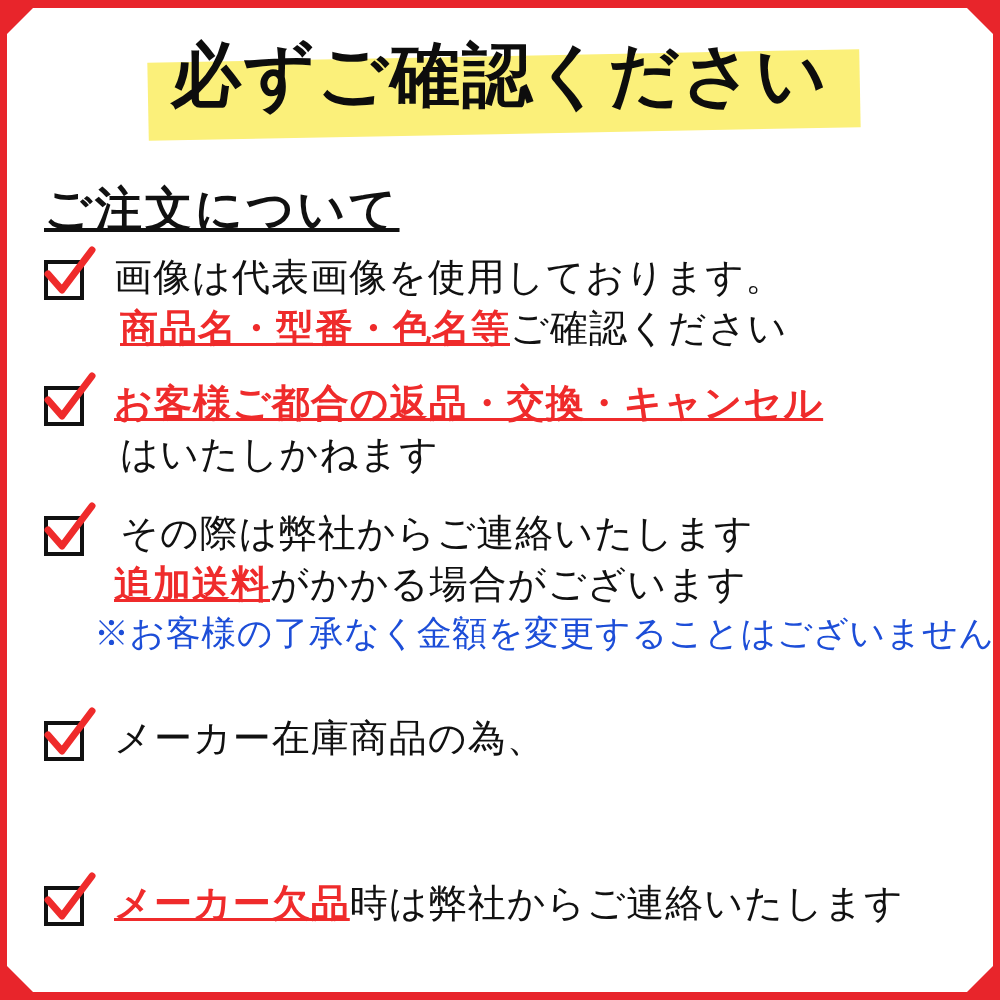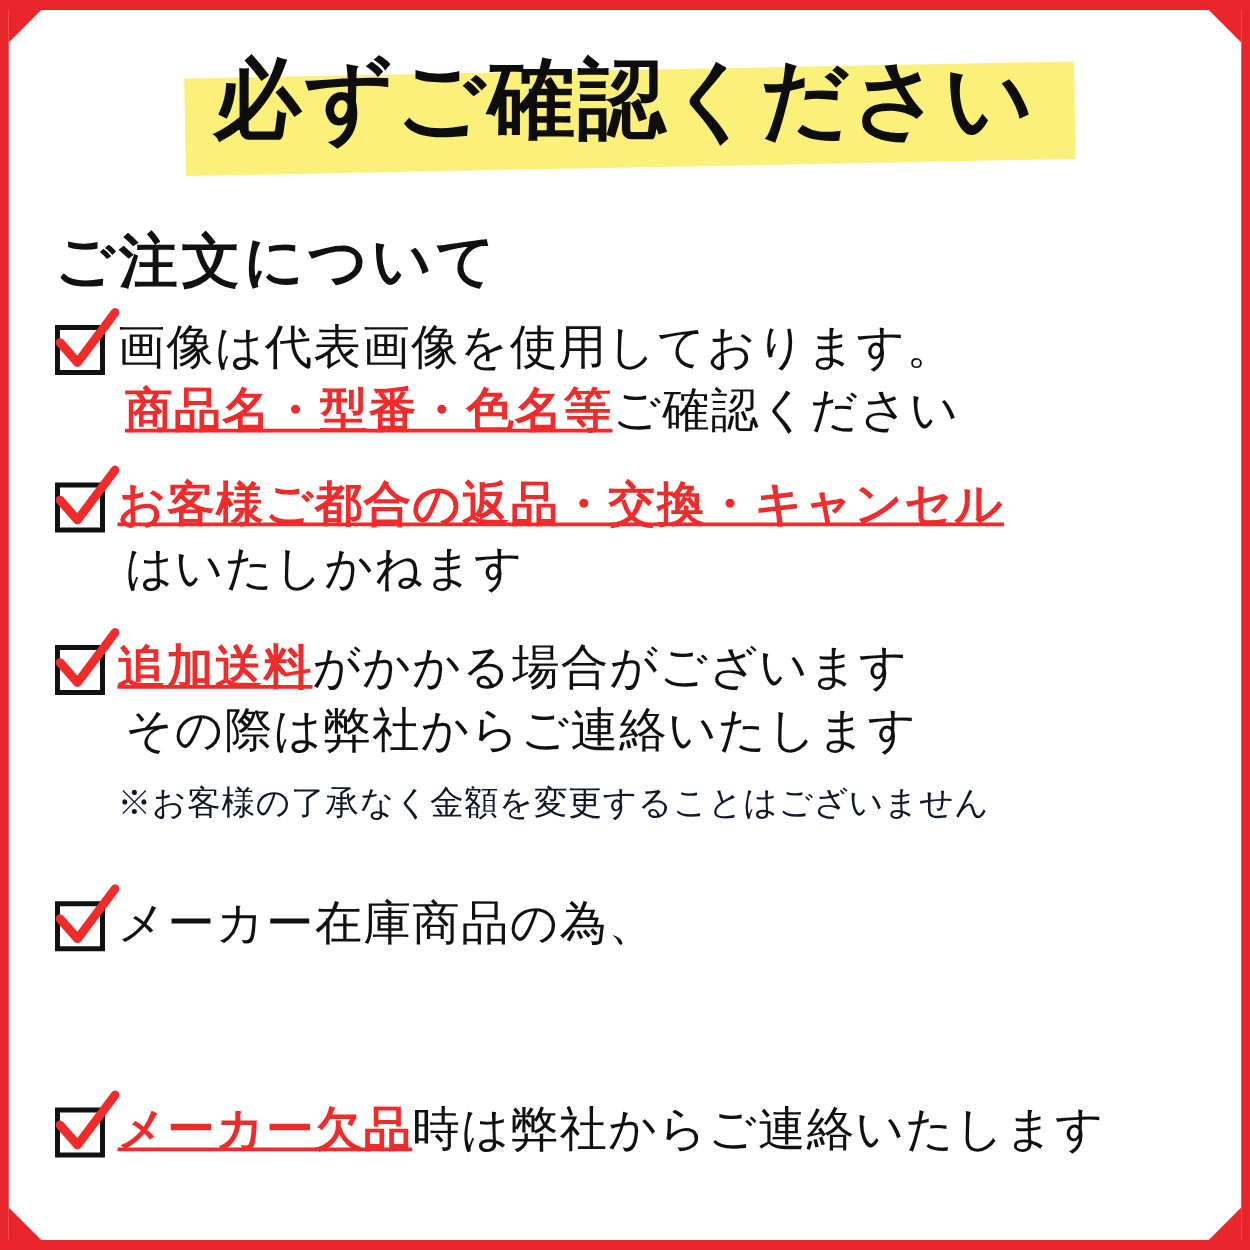--- a/index.html
+++ b/index.html
@@ -56,41 +56,41 @@
     left: 148px;
     top: 22px;
     width: 712px;
     height: 78px;
     background: #fbf07a;
     transform: rotate(-1.1deg);
   }
   .title-text {
     position: relative;
     display: inline-block;
-    font-family: Liberation Serif, serif;
+    font-family: Liberation Mono, monospace;
     font-weight: bold;
     font-size: 70px;
     letter-spacing: 2px;
     color: #0d0d0d;
     line-height: 1.1;
     padding: 8px 0 10px 0;
     white-space: nowrap;
   }
 
   
   .section-head {
     position: absolute;
     font-family: "DejaVu Serif", "Liberation Serif", serif;
     font-weight: bold;
     font-size: 47px;
     letter-spacing: 3px;
     color: #111111;
     white-space: nowrap;
   }
-  #sec1 { left: 44px; top: 178px; }
+  #sec1 { left: 44px; top: 178px; text-decoration: underline; }
   #sec2 { left: 44px; top: 678px; }
 
   
   .item {
     position: absolute;
     display: flex;
     align-items: flex-start;
   }
   .check {
     position: relative;
@@ -111,29 +111,29 @@
     overflow: visible;
   }
   .lines {
     font-family: "DejaVu Serif", "Liberation Serif", serif;
     font-size: 38px;
     line-height: 1.34;
     letter-spacing: 1px;
     color: #111111;
     white-space: nowrap;
   }
-  .lines .l { display: block; }
+  .lines .l { display: block; margin-left: 20px; }
   .red { color: #ef2b2b; font-weight: bold; text-decoration: underline; }
   .blk { color: #111111; }
   .note {
     display: block;
-    font-size: 27px;
+    font-size: 35px;
     letter-spacing: 0.5px;
-    color: #0f172a;
-    margin-top: 15px;
+    color: #1d4ed8;
+    margin-top: 0;
   }
   .indent { padding-left: 6px; }
 
   #item1 { left: 44px; top: 252px; }
   #item2 { left: 44px; top: 378px; }
   #item3 { left: 44px; top: 508px; }
   #item4 { left: 44px; top: 713px; }
   #item5 { left: 44px; top: 878px; }
 </style>
 </head>
@@ -179,22 +179,22 @@
     </span>
   </div>
 
   <div class="item" id="item3">
     <span class="check">
       <svg viewBox="0 0 60 60" aria-hidden="true">
         <path d="M10 30 L24 46 L54 6" fill="none" stroke="#ef2b2b" stroke-width="7" stroke-linecap="round" stroke-linejoin="round"></path>
       </svg>
     </span>
     <span class="lines">
+      <span class="l indent"><span class="blk">その際は弊社からご連絡いたします</span></span>
       <span class="l"><span class="red">追加送料</span><span class="blk">がかかる場合がございます</span></span>
-      <span class="l indent"><span class="blk">その際は弊社からご連絡いたします</span></span>
       <span class="note">※お客様の了承なく金額を変更することはございません</span>
     </span>
   </div>
 
 
   <div class="item" id="item4">
     <span class="check">
       <svg viewBox="0 0 60 60" aria-hidden="true">
         <path d="M10 30 L24 46 L54 6" fill="none" stroke="#ef2b2b" stroke-width="7" stroke-linecap="round" stroke-linejoin="round"></path>
       </svg>

